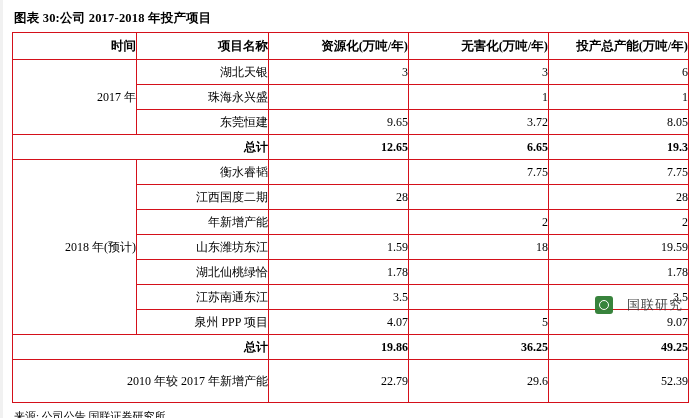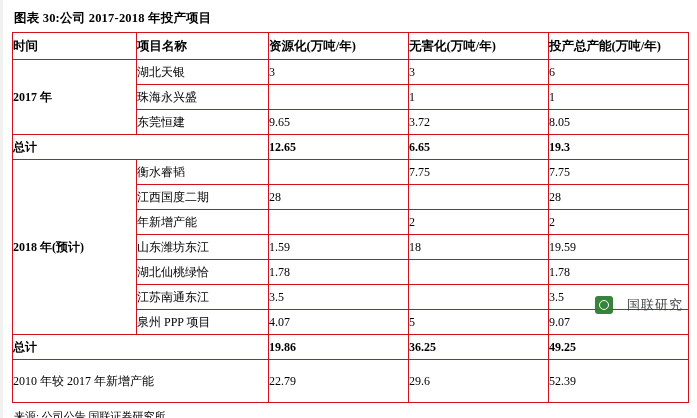--- a/index.html
+++ b/index.html
@@ -35,36 +35,35 @@
   .caption .caption-label { color: #000; }
   table.main {
     border-collapse: collapse;
     width: 676px;
     table-layout: fixed;
     margin-left: 2px;
   }
   table.main td, table.main th {
     border: 1px solid #d4101a;
     font-size: 12px;
-    text-align: left;
+    text-align: right;
     vertical-align: middle;
     padding: 0;
     height: 24px;
     font-family: "Liberation Serif", serif;
     color: #000;
     margin-top: 32px;
   }
   table.main thead th {
     font-weight: bold;
     height: 26px;
     font-size: 12.5px;
   }
   .row-label {
     font-size: 12.5px;
-    font-weight: bold;
   }
   .total-row td {
     font-weight: bold;
   }
   .total-row td.name {
     font-weight: bold;
   }
   .name-cell {
     font-size: 12px;
   }

